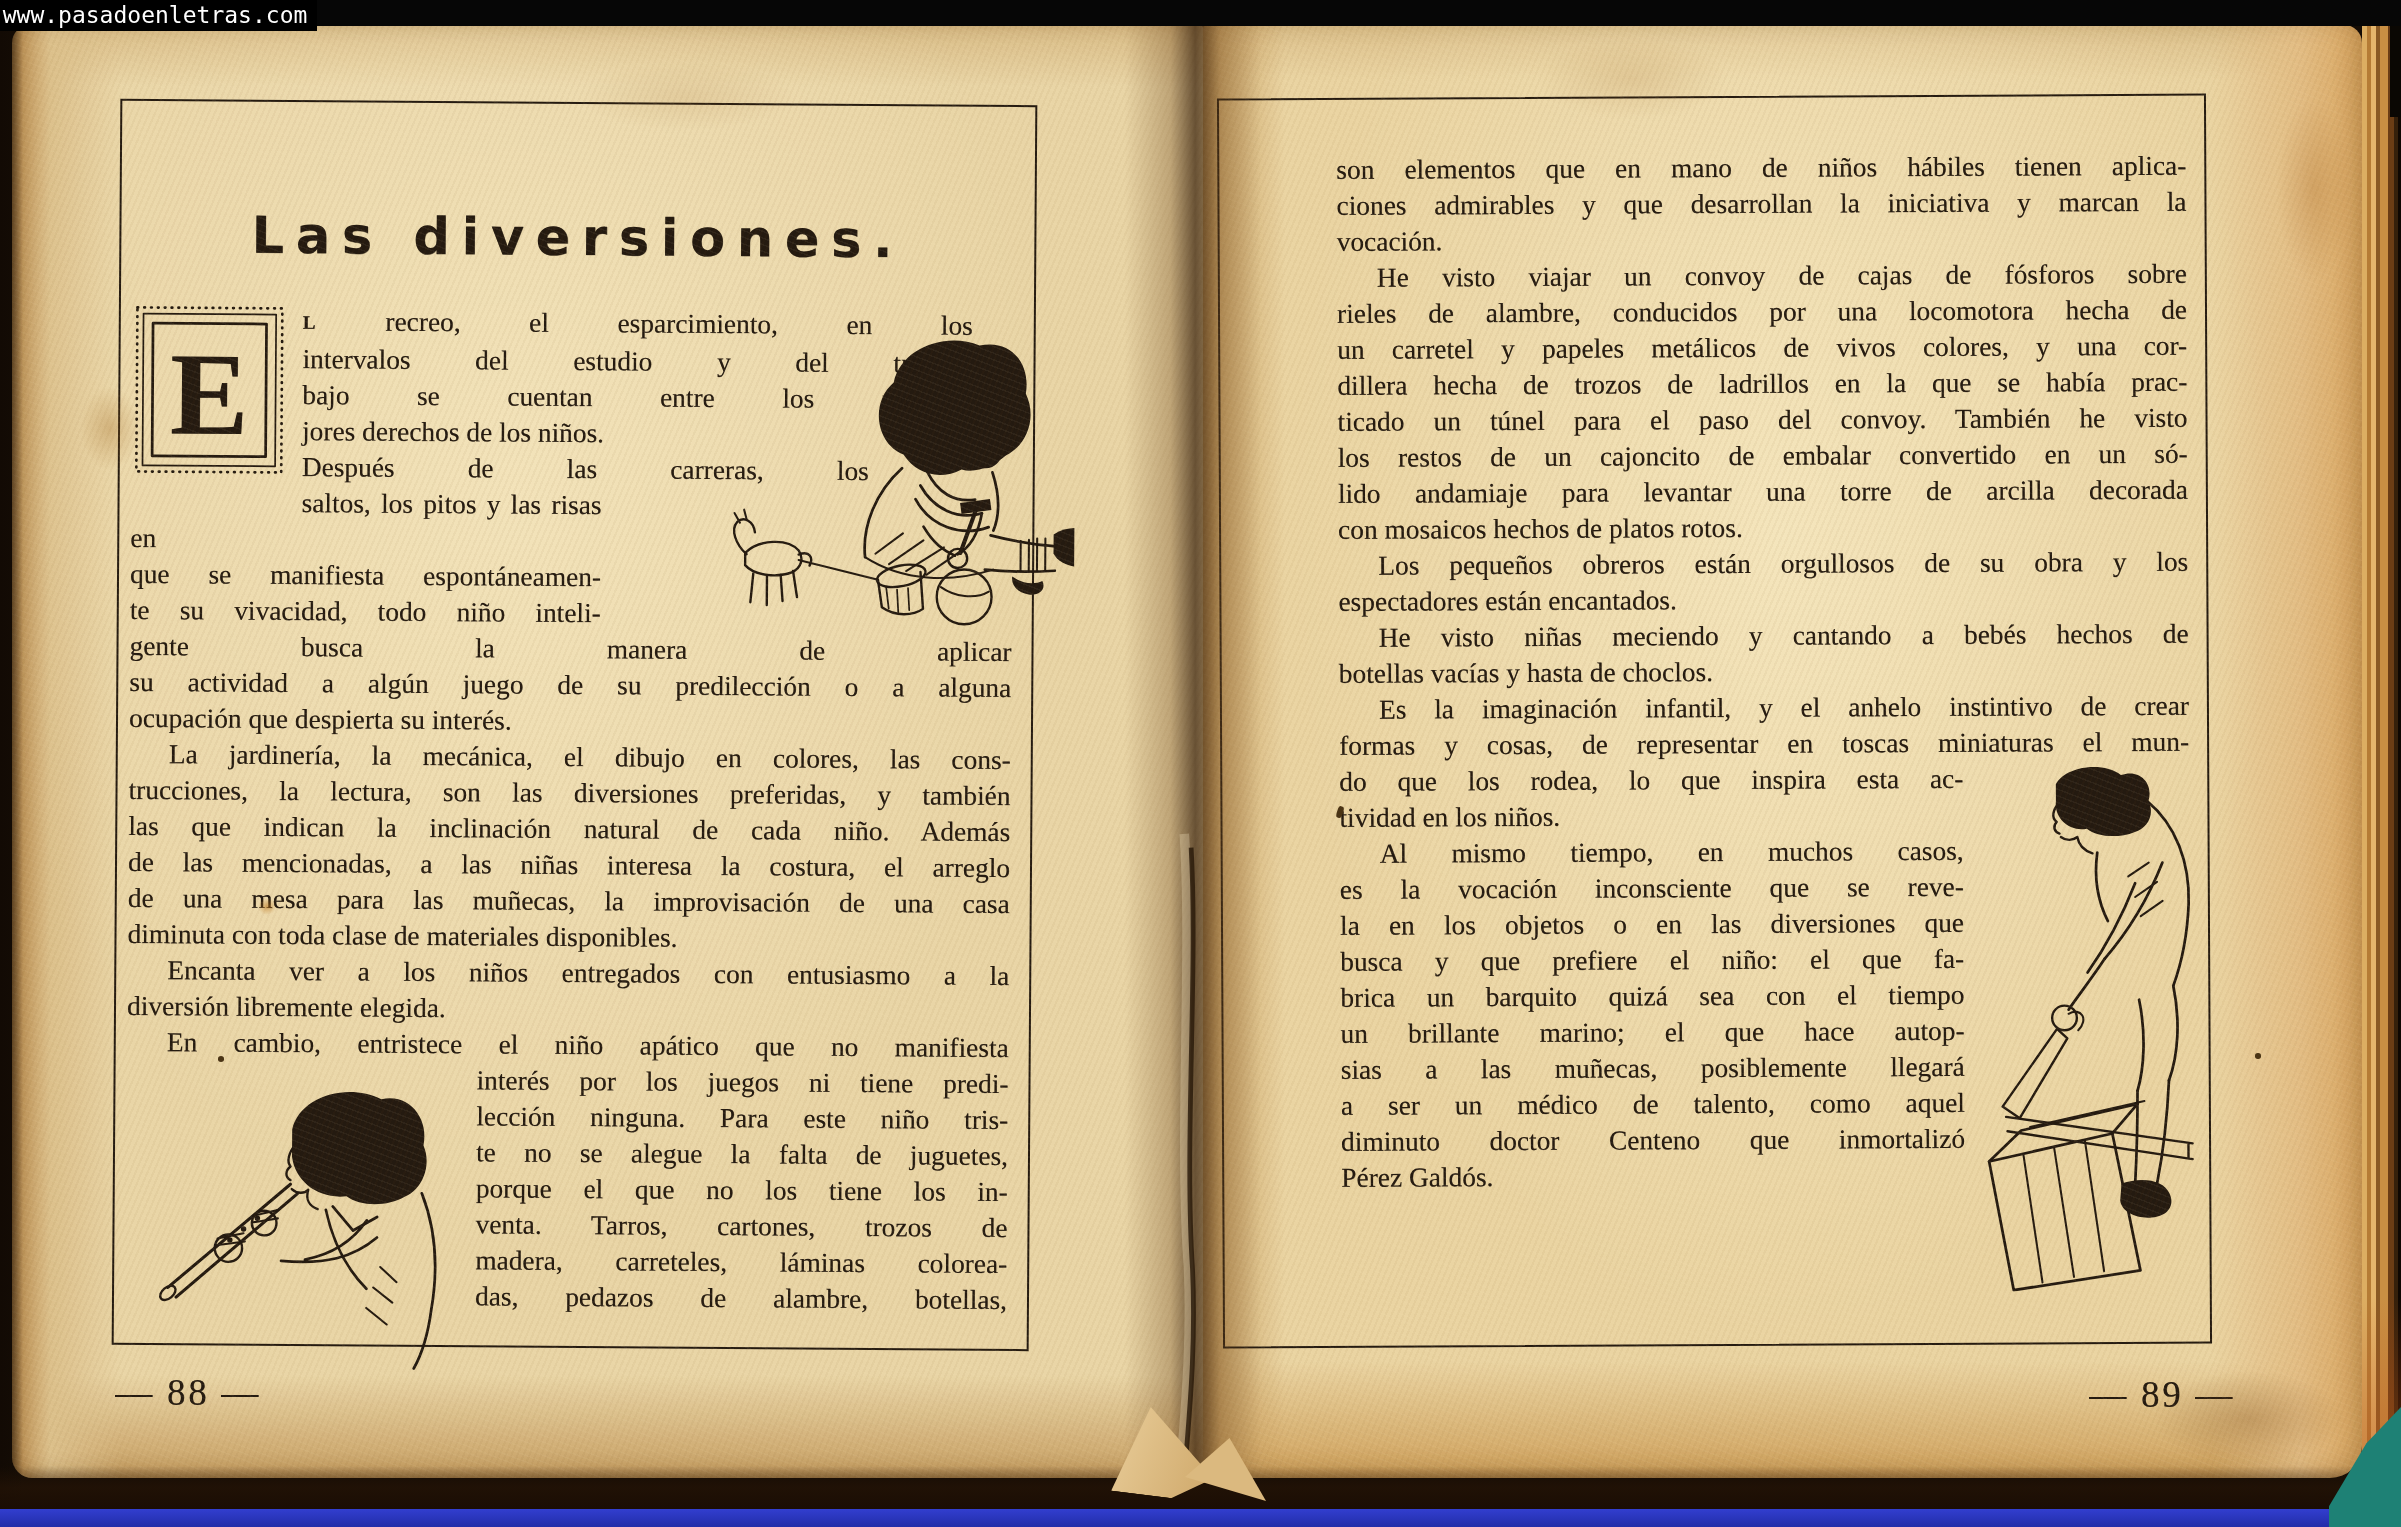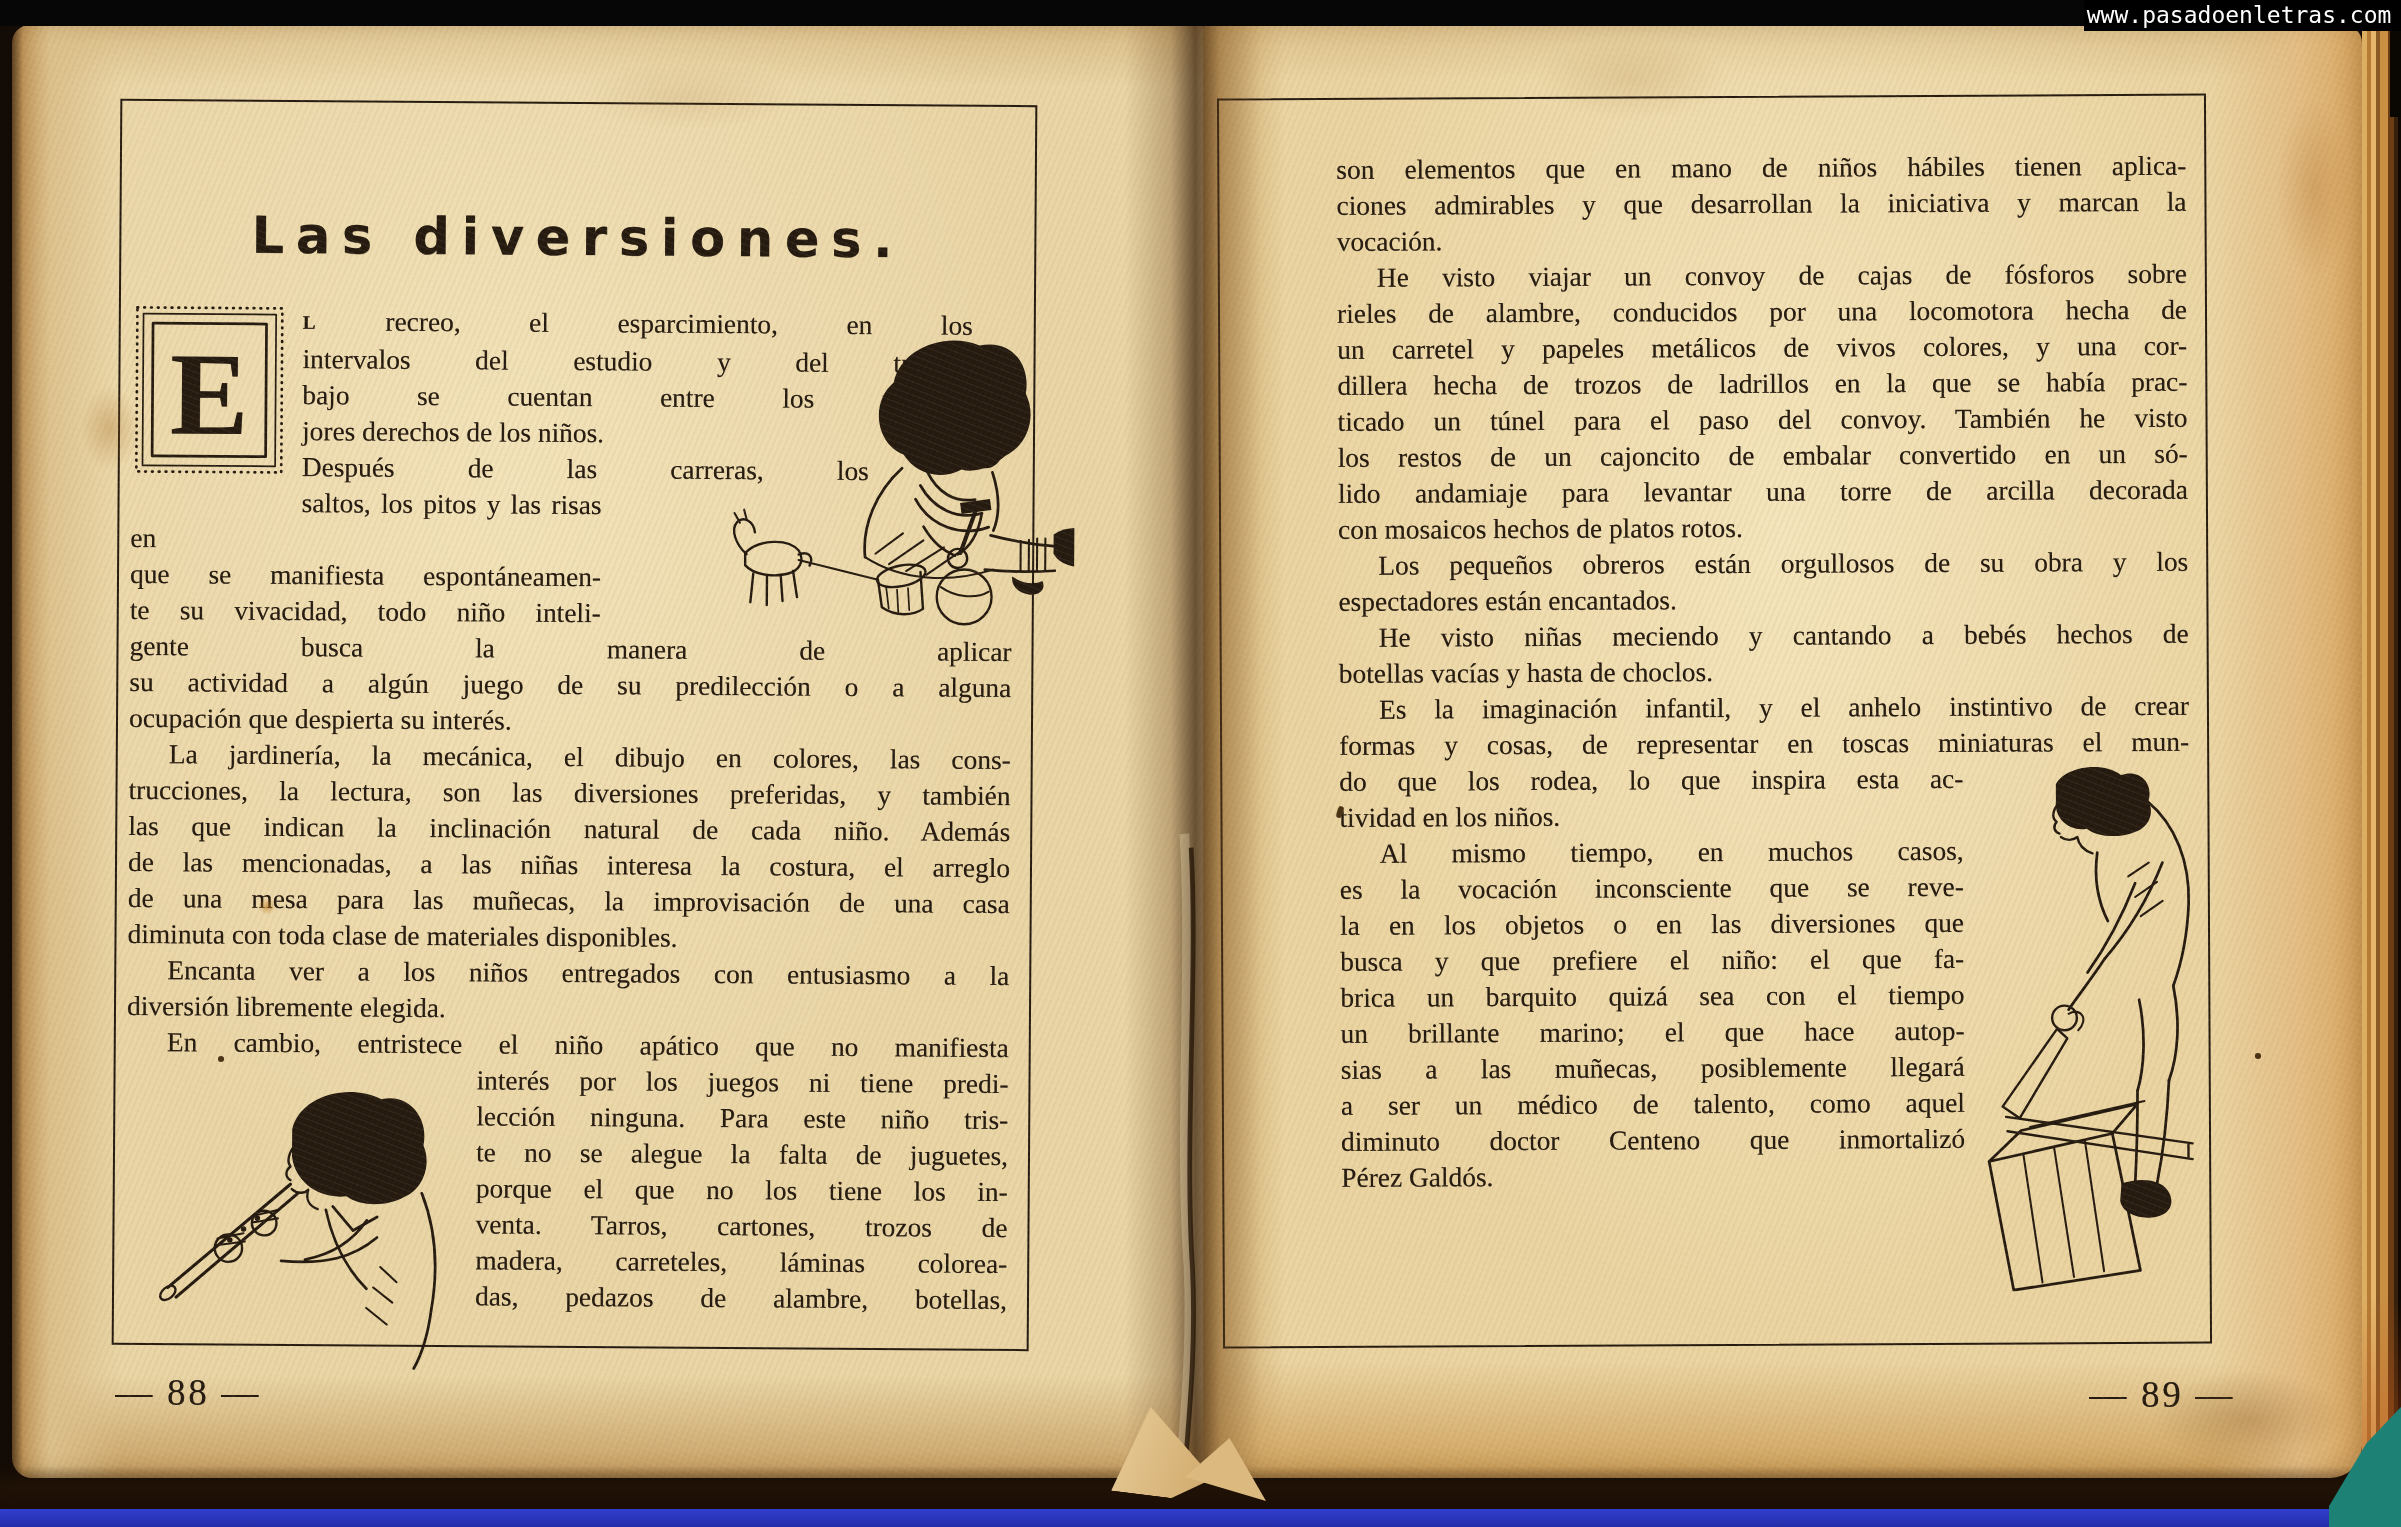--- a/index.html
+++ b/index.html
@@ -1,20 +1,20 @@
 <!DOCTYPE html>
 <html style="font-size:11px"><head>
 <meta charset="utf-8">
 <style>
   html,body{margin:0;padding:0;background:#0d0804;}
   #canvas{position:relative;width:2401px;height:1527px;overflow:hidden;
           background:#140c05;font-family:"Liberation Serif","DejaVu Serif",serif;}
 
   
-  .topbar{position:absolute;left:0;top:0;width:2401px;height:26px;background:#060606;z-index:40;text-align:right;}
+  .topbar{position:absolute;left:0;top:0;width:2401px;height:26px;background:#060606;z-index:40;}
   .watermark{display:inline-block;background:#000;color:#fff;
              font-family:"DejaVu Sans Mono","Liberation Mono",monospace;
              font-size:23px;line-height:30px;padding:0 9.6px 1.4px 2.7px;}
 
   
   .page{position:absolute;top:25px;height:1453px;}
   .page-left{left:12.3px;width:1191px;border-radius:18px 2.7px 6.9px 20.6px;
     background:
       radial-gradient(ellipse at 42% 32%, rgba(255,244,210,.45) 0%, rgba(255,244,210,0) 55%),
       linear-gradient(90deg,#b98a4c 0px,#dcc08b 38px,rgba(220,192,139,0) 110px),

